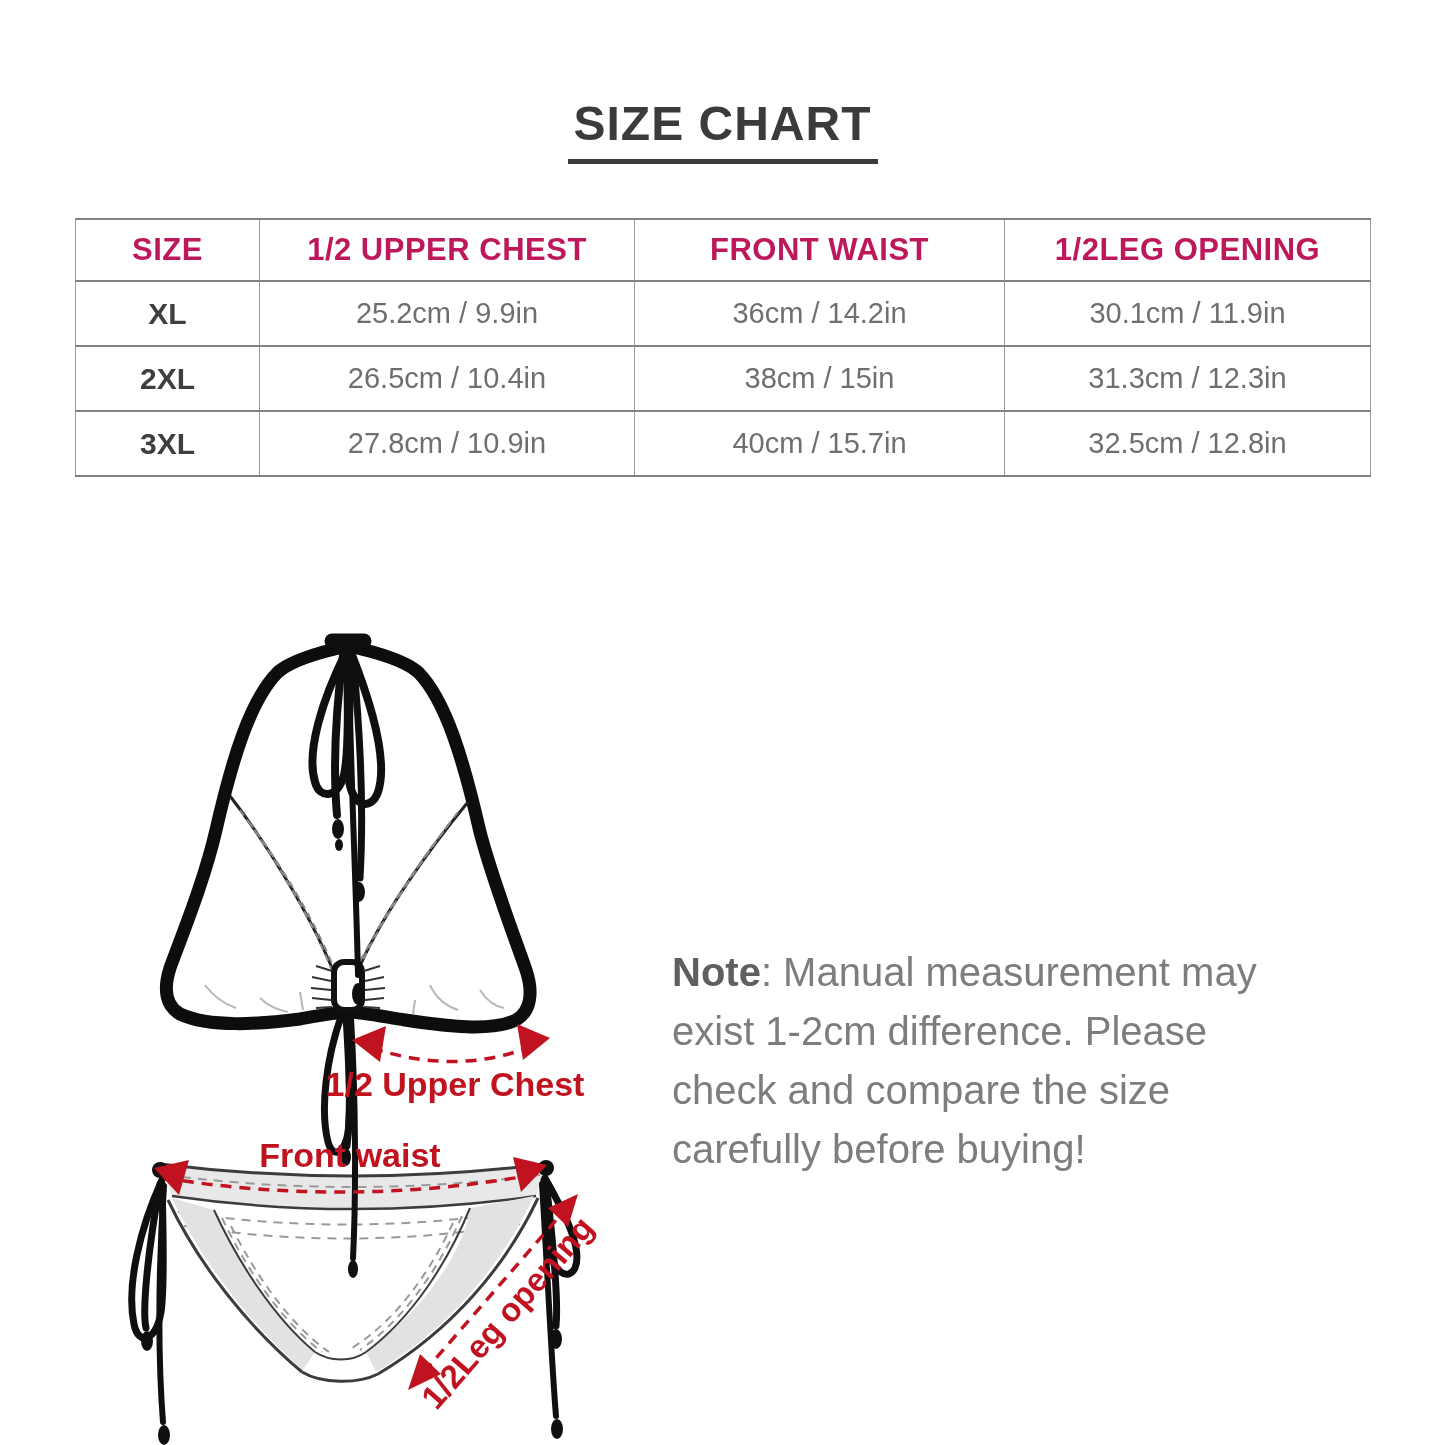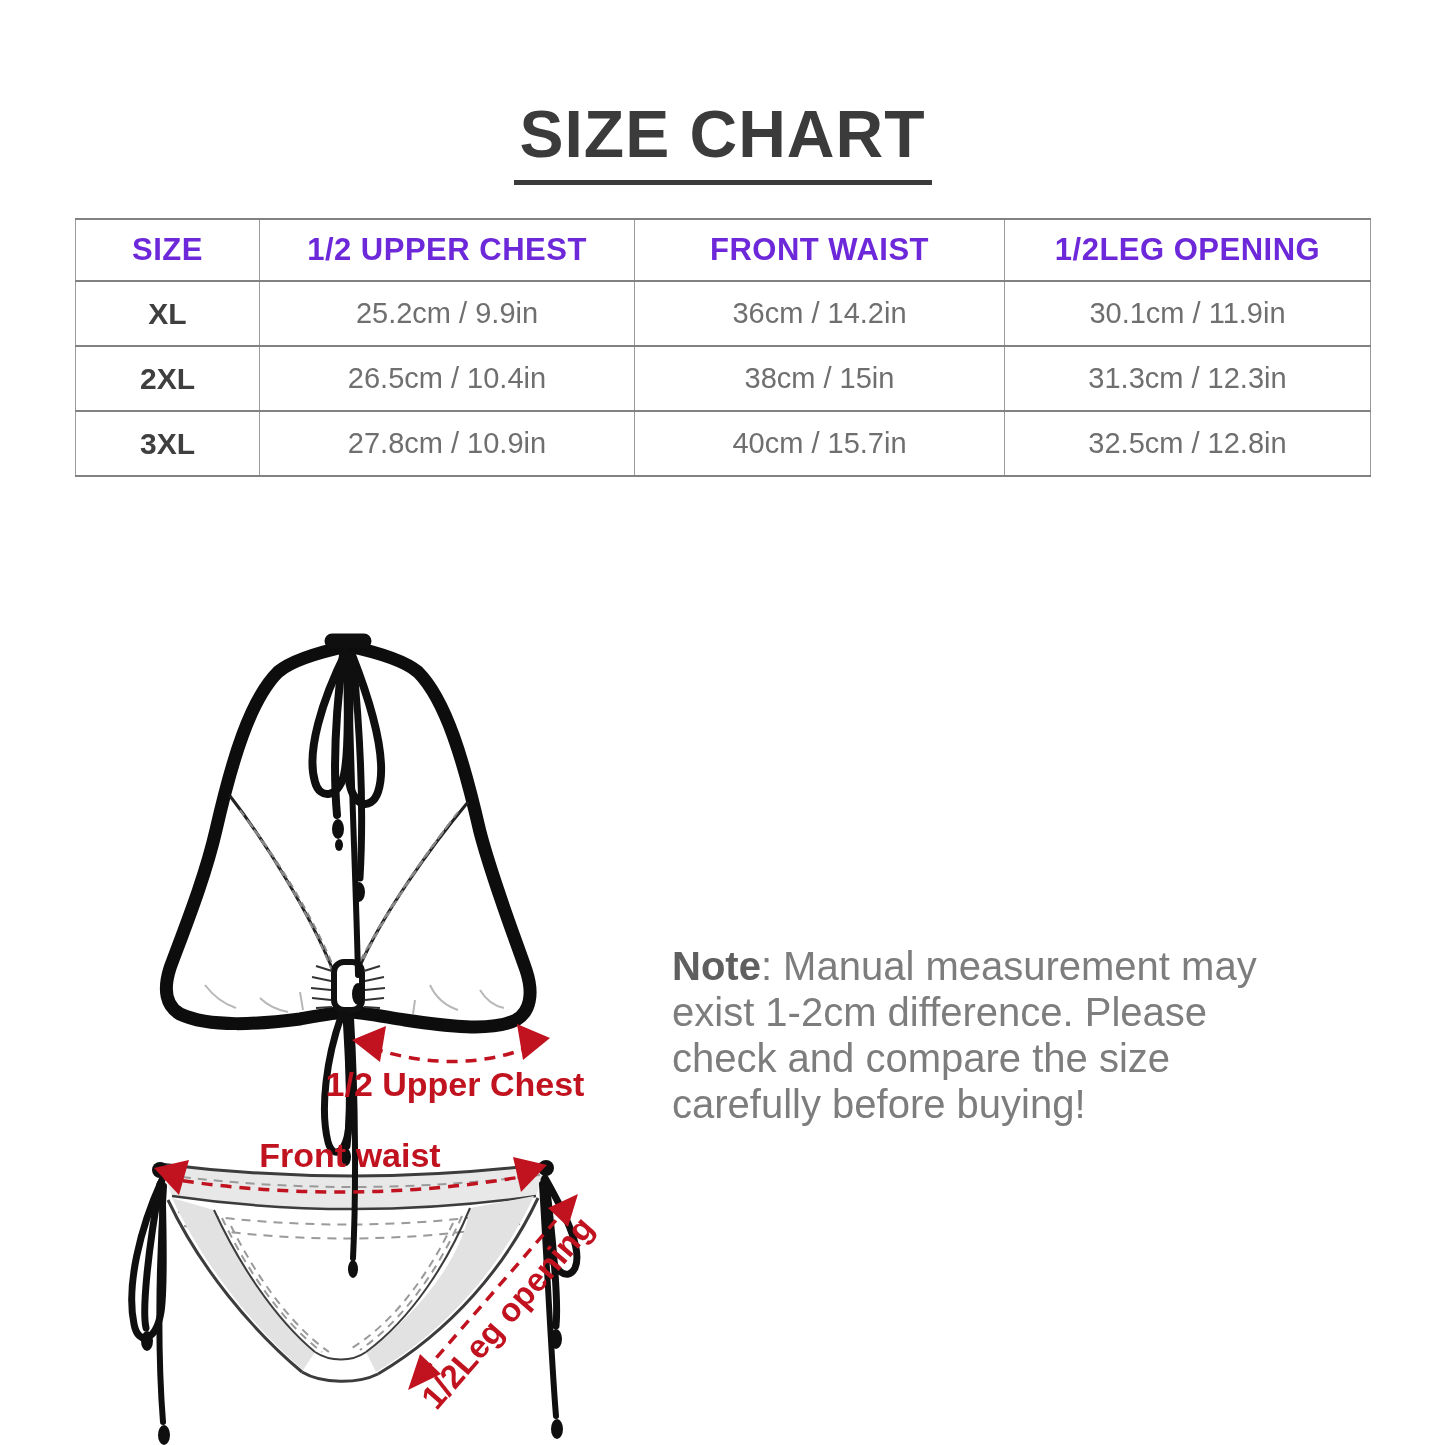--- a/index.html
+++ b/index.html
@@ -6,46 +6,46 @@
   body{
     width:1445px;height:1445px;position:relative;overflow:hidden;
     background:#ffffff;
     font-family:"Liberation Sans", sans-serif;
   }
   .stage{position:absolute;left:0;top:0;width:1445px;height:1445px;}
 
   
   .title-wrap{position:absolute;left:0;top:96px;width:100%;text-align:center;}
   .title{
-    display:inline-block;font-size:66px;font-weight:bold;color:#3b3b3b;
+    display:inline-block;font-size:48px;font-weight:bold;color:#3b3b3b;
     letter-spacing:1px;border-bottom:5px solid #3b3b3b;padding:0 6px 8px 6px;
   }
 
   
   table.size-table{
     position:absolute;left:75px;top:218px;width:1295px;
     border-collapse:collapse;table-layout:fixed;background:#fff;
   }
   .size-table col.c0{width:184px;}
   .size-table col.c1{width:375px;}
   .size-table col.c2{width:370px;}
   .size-table col.c3{width:366px;}
   .size-table th,.size-table td{
     border-top:2px solid #828282;border-bottom:2px solid #828282;
     border-left:1px solid #9a9a9a;border-right:1px solid #9a9a9a;
     text-align:center;vertical-align:middle;padding:0;
   }
-  .size-table th{height:60px;font-size:31px;font-weight:bold;color:#6d28d9;letter-spacing:.5px;}
+  .size-table th{height:60px;font-size:31px;font-weight:bold;color:#be185d;letter-spacing:.5px;}
   .size-table td{height:63px;font-size:29px;color:#6f6f6f;text-align:center;}
   .size-table td.size-cell{font-weight:bold;color:#3f3f3f;font-size:30px;}
 
   
   .note{
     position:absolute;left:672px;top:943px;width:615px;
-    font-size:40px;line-height:46px;color:#7d7d7d;
+    font-size:40px;line-height:59px;color:#7d7d7d;
   }
   .note .note-label{font-weight:bold;color:#5f5f5f;}
 
   
   svg.diagram{position:absolute;left:0;top:0;}
   .ann-text{font-family:"Liberation Sans", sans-serif;font-weight:bold;}
 </style>
 </head>
 <body>
 

